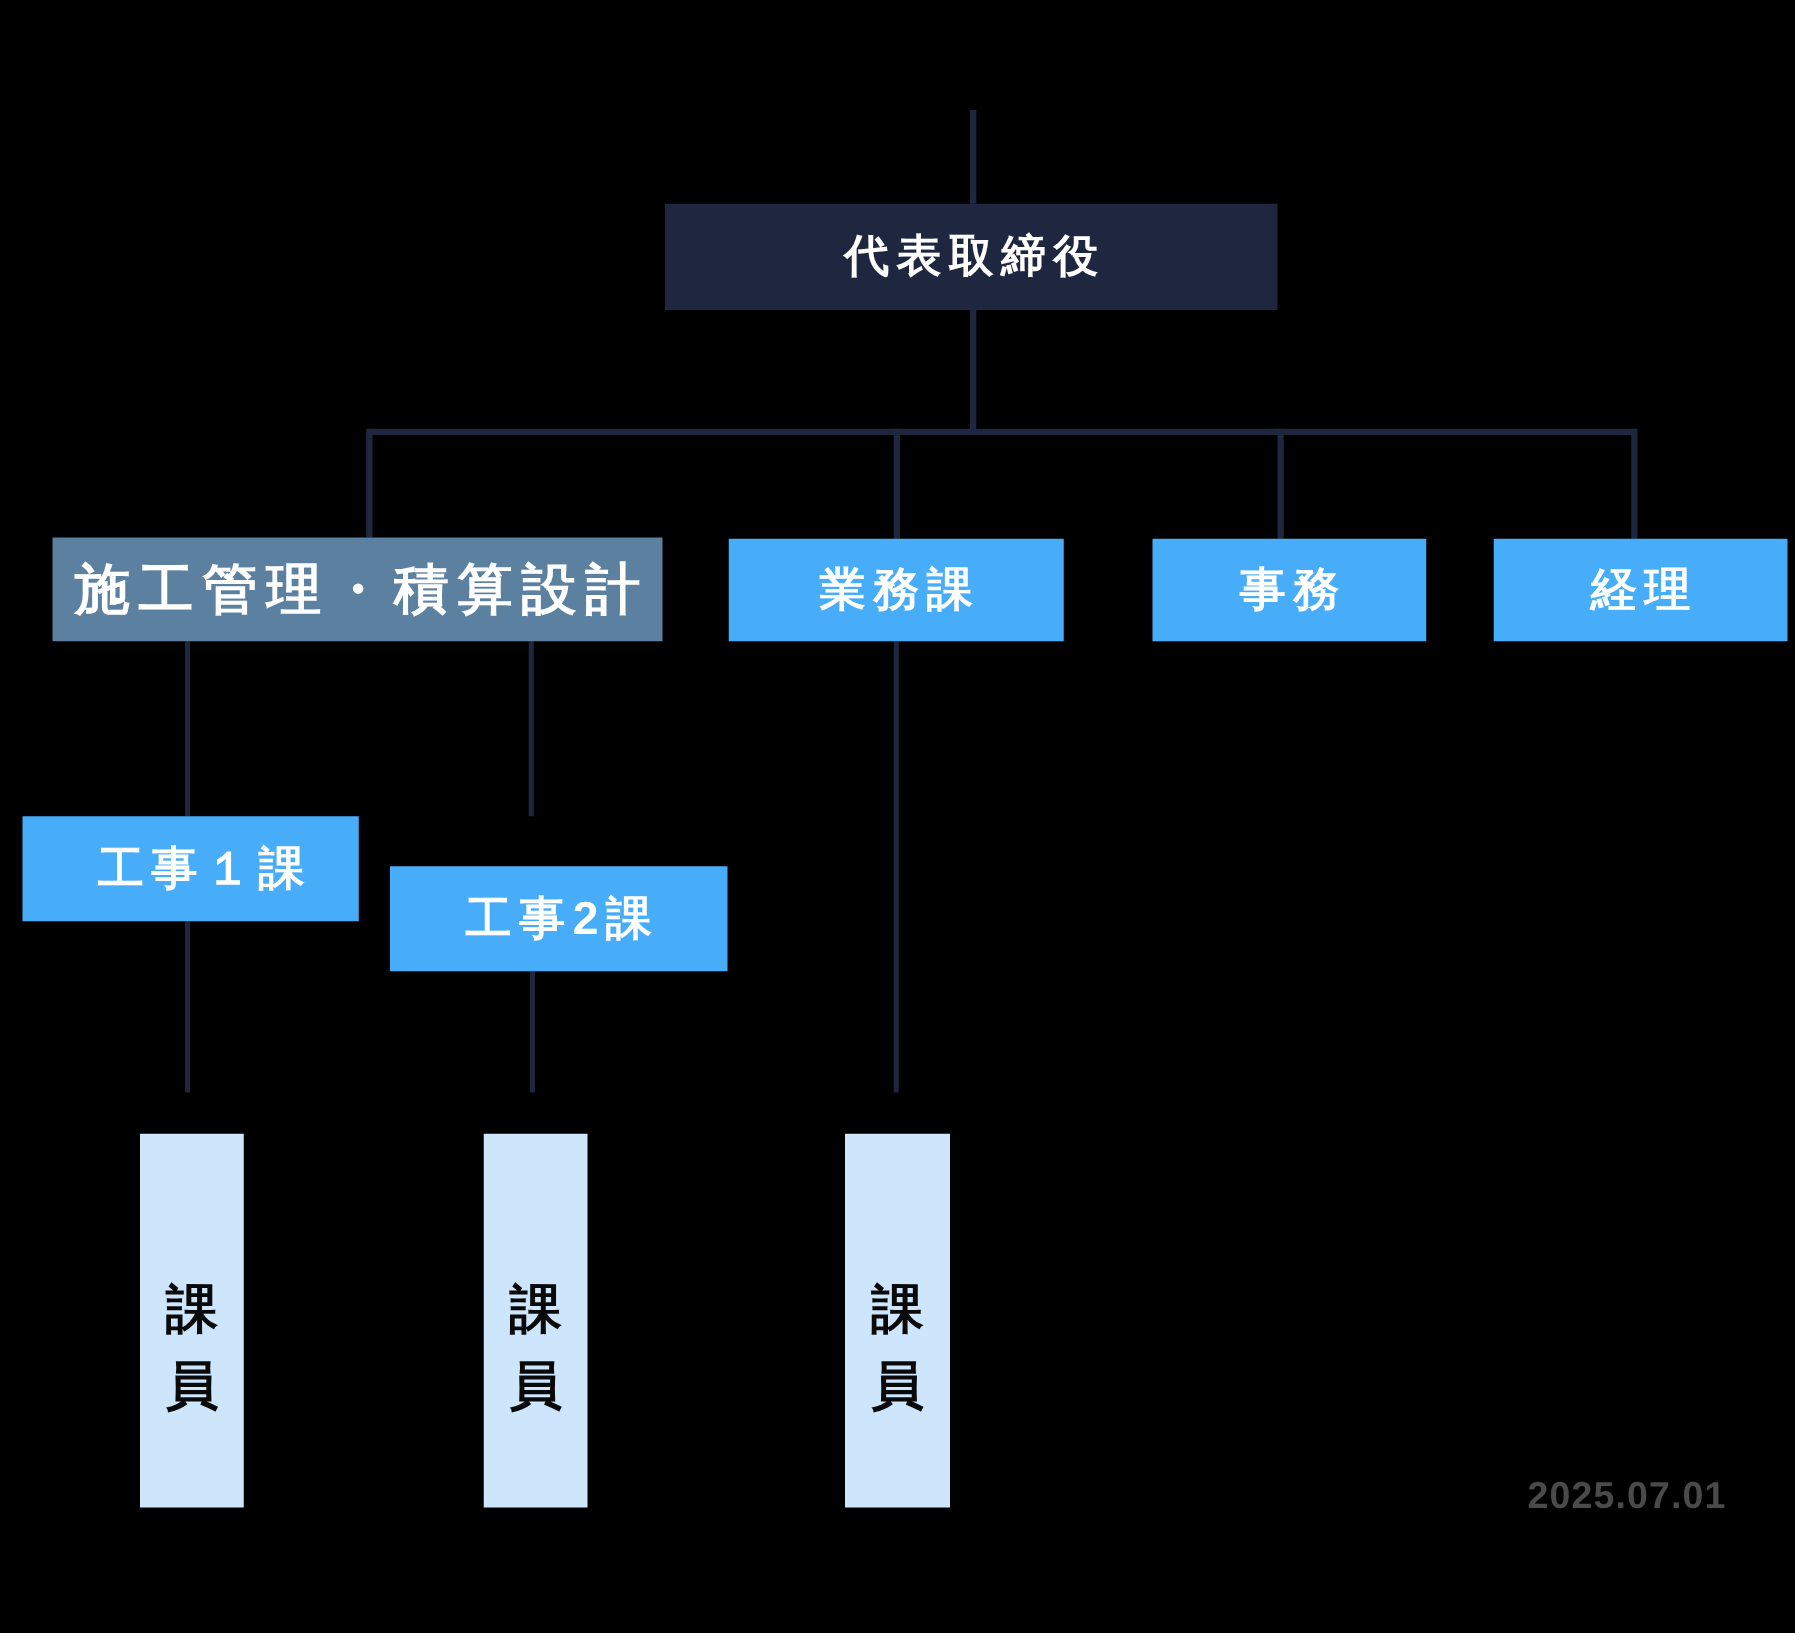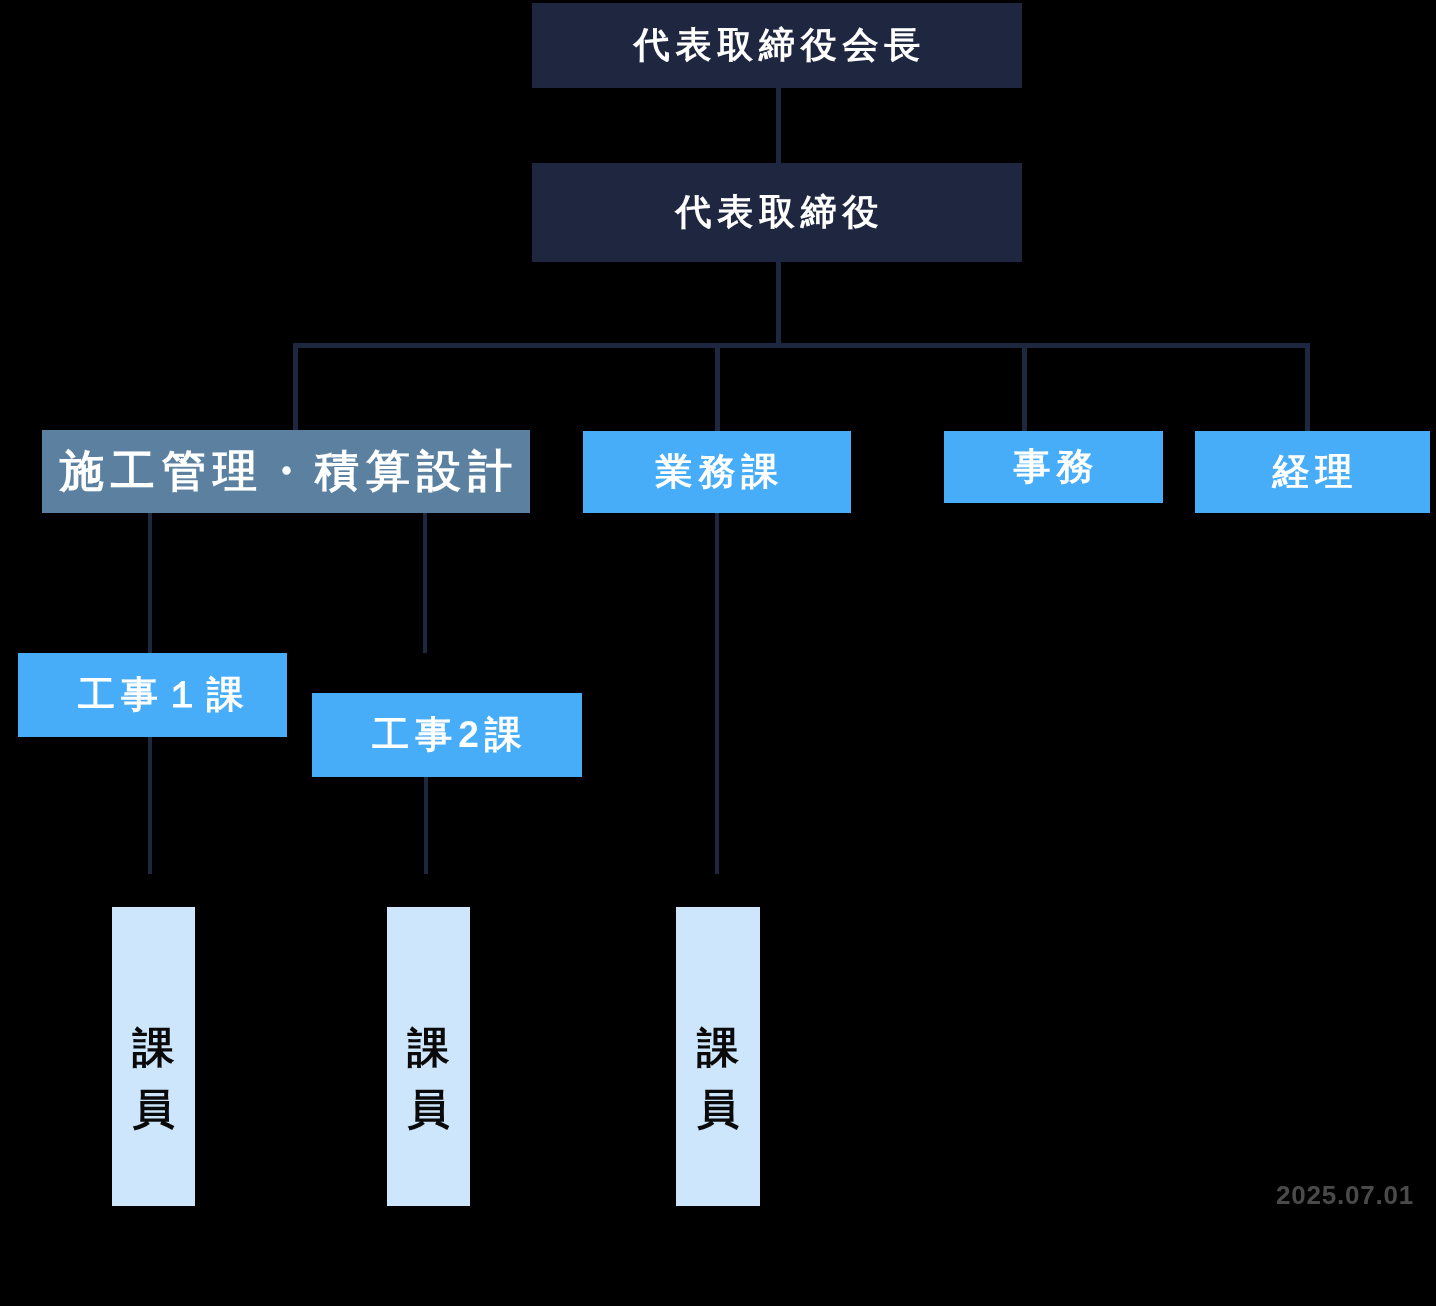--- a/index.html
+++ b/index.html
@@ -51,22 +51,21 @@
   }
   .line {
     position: absolute;
     background: var(--line, #1e2740);
   }
   .date-label {
     position: absolute;
     left: 1222px;
     top: 1180px;
     width: 192px;
-    text-align: right;
-    font-size: 26px;
+    font-size: 30px;
     font-weight: bold;
     letter-spacing: .03em;
     color: var(--date_color, #4a4a4a);
   }
 </style>
 </head>
 <body>
 
 <div id="canvas">
 
@@ -76,27 +75,26 @@
   <div class="line" style="left:293px; top:343px; width:5px; height:87px;"></div>
   <div class="line" style="left:715px; top:343px; width:5px; height:88px;"></div>
   <div class="line" style="left:1022px; top:343px; width:5px; height:88px;"></div>
   <div class="line" style="left:1305px; top:343px; width:5px; height:88px;"></div>
   <div class="line" style="left:148px; top:513px; width:4px; height:140px;"></div>
   <div class="line" style="left:423px; top:513px; width:4px; height:140px;"></div>
   <div class="line" style="left:148px; top:737px; width:4px; height:137px;"></div>
   <div class="line" style="left:424px; top:737px; width:4px; height:137px;"></div>
   <div class="line" style="left:715px; top:513px; width:4px; height:361px;"></div>
 
-  <div class="node node--navy" style="left:532px; top:3px; width:490px; height:85px;">代表取締役会長</div>
 
-  <div class="node node--navy" style="left:532px; top:163px; width:490px; height:99px;">代表取締役</div>
+  <div class="node node--navy" style="left:532px; top:163px; width:490px; height:85px;">代表取締役</div>
 
   <div class="node node--steel" style="left:42px; top:430px; width:488px; height:83px;">施工管理・積算設計</div>
   <div class="node node--blue" style="left:583px; top:431px; width:268px; height:82px;">業務課</div>
-  <div class="node node--blue" style="left:944px; top:431px; width:219px; height:72px;text-align:center;">事務</div>
+  <div class="node node--blue" style="left:922px; top:431px; width:219px; height:82px;text-align:center;">事務</div>
   <div class="node node--blue" style="left:1195px; top:431px; width:235px; height:82px;">経理</div>
 
   <div class="node node--blue" style="left:18px; top:653px; width:269px; height:84px;padding-left:17px;">工事１課</div>
   <div class="node node--blue" style="left:312px; top:653px; width:270px; height:84px;margin-top:40px;">工事2課</div>
 
   <div class="node node--pale" style="left:112px; top:874px; width:83px; height:299px;">課員</div>
   <div class="node node--pale" style="left:387px; top:874px; width:83px; height:299px;">課員</div>
   <div class="node node--pale" style="left:676px; top:874px; width:84px; height:299px;">課員</div>
 
   <div class="date-label">2025.07.01</div>

